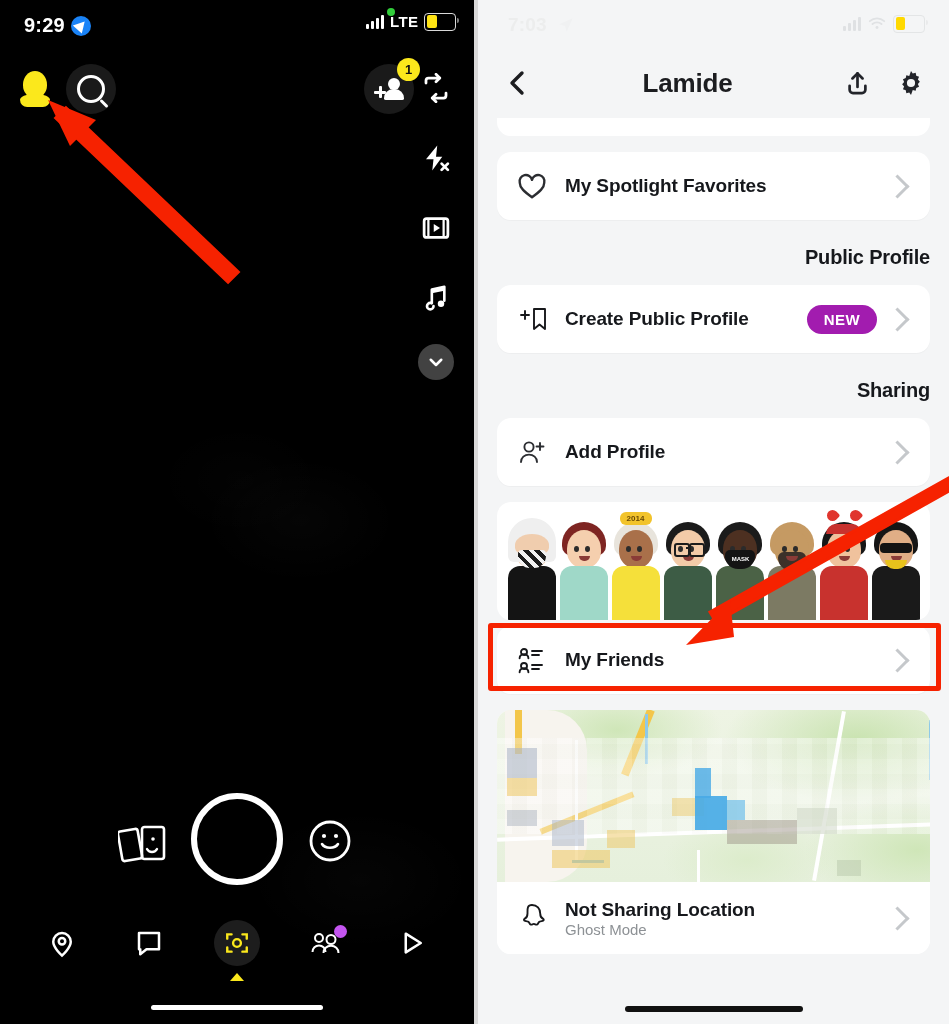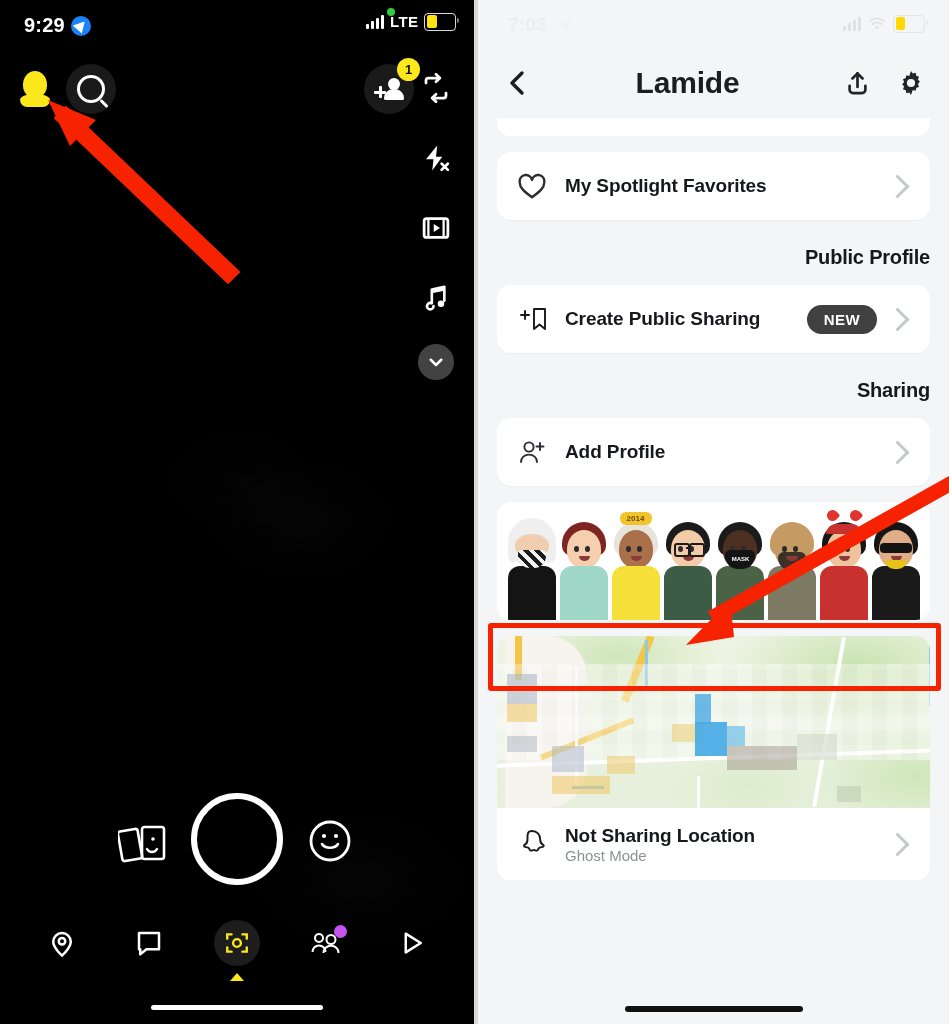--- a/index.html
+++ b/index.html
@@ -92,32 +92,32 @@
   .p-loc{display:inline-block;margin-left:6px;vertical-align:-2px;}
   .p-right-status{position:absolute;right:24px;top:15px;display:flex;align-items:center;gap:7px;}
   .p-bars i{background:#dfe1e3;}
   .wifi{width:18px;height:13px;position:relative;}
   .p-batt{width:27px;height:13px;border:1.6px solid #e3e5e6;border-radius:4px;position:relative;padding:1.4px;}
   .p-batt::after{content:"";position:absolute;right:-4px;top:4px;width:2px;height:5px;border-radius:0 2px 2px 0;background:#e9eaeb;}
   .p-batt span{display:block;height:100%;width:36%;background:#ffd900;border-radius:2px;}
 
   .p-header{height:70px;display:flex;align-items:center;padding:0 22px;box-sizing:border-box;background:#f4f5f6;position:relative;z-index:3;}
   .back-btn{width:34px;height:34px;display:flex;align-items:center;justify-content:center;}
-  .p-title{flex:1;text-align:center;font-size:30px;font-weight:700;color:#1c1d20;letter-spacing:-.2px;}
+  .p-title{flex:1;text-align:center;font-size:26px;font-weight:700;color:#1c1d20;letter-spacing:-.2px;}
   .hdr-actions{display:flex;align-items:center;gap:22px;}
   .hdr-ico{width:32px;height:32px;display:flex;align-items:center;justify-content:center;}
 
   .p-scroll{position:absolute;top:118px;left:0;right:0;bottom:0;padding:0 16px;box-sizing:border-box;}
   .cut-card{height:18px;background:#fff;border-radius:0 0 14px 14px;margin:0 3px;}
   .card{background:#fff;border-radius:14px;margin:16px 3px 0;box-shadow:0 1px 1px rgba(0,0,0,.03);}
   .row{display:flex;align-items:center;height:68px;padding:0 20px;box-sizing:border-box;}
   .row-ico{width:40px;flex:0 0 40px;display:flex;align-items:center;justify-content:flex-start;}
   .row-label{flex:1;font-size:19px;font-weight:600;color:#16181c;letter-spacing:-.1px;padding-left:8px;}
   .row-label small{display:block;font-size:15px;font-weight:500;color:#8d9195;margin-top:0;letter-spacing:0;}
-  .new-pill{background:#404040;color:#fff;font-size:15px;font-weight:700;padding:6px 17px;border-radius:16px;letter-spacing:.4px;margin-right:12px;}
+  .new-pill{background:#a21caf;color:#fff;font-size:15px;font-weight:700;padding:6px 17px;border-radius:16px;letter-spacing:.4px;margin-right:12px;}
   .chev{width:14px;height:14px;border-right:3px solid #c5c8cb;border-bottom:3px solid #c5c8cb;transform:rotate(-45deg);flex:0 0 14px;margin-right:4px;}
   .sect{font-size:20px;font-weight:700;color:#16181c;margin:26px 3px 0 6px;letter-spacing:-.2px;text-align:right;}
 
   
   .bitmoji-card{background:#fff;border-radius:14px;margin:16px 3px 0;overflow:hidden;}
   .bstrip{display:flex;align-items:flex-end;justify-content:center;height:118px;padding:0 6px;background:#fff;}
   .bm{width:52px;height:110px;position:relative;flex:0 0 52px;}
   .bm .head{position:absolute;left:9px;top:20px;width:34px;height:38px;border-radius:50% 50% 44% 44%;}
   .bm .hair{position:absolute;left:4px;top:12px;width:44px;height:34px;border-radius:22px 22px 10px 10px;}
   .bm .body{position:absolute;left:2px;bottom:0;width:48px;height:54px;border-radius:12px 12px 0 0;}
@@ -366,21 +366,21 @@
       <div class="sect">Public Profile</div>
 
       <div class="card">
         <div class="row">
           <span class="row-ico">
             <svg width="34" height="28" viewBox="0 0 34 28" fill="none" stroke="#17181b" stroke-width="1.9" stroke-linecap="round" stroke-linejoin="round">
               <path d="M4 10h8M8 6v8"></path>
                 <path d="M17 4h11v20l-5.5-4.6L17 24z"></path>
             </svg>
           </span>
-          <span class="row-label">Create Public Sharing</span>
+          <span class="row-label">Create Public Profile</span>
           <span class="new-pill">NEW</span>
           <span class="chev"></span>
         </div>
       </div>
 
       <div class="sect">Sharing</div>
 
       <div class="card">
         <div class="row">
           <span class="row-ico">
@@ -482,20 +482,38 @@
               <span class="eyeR"></span>
               <span class="mouth"></span>
               <span class="neck" style="background:#e0ae86"></span>
               <span class="body" style="background:#1a1a1a"></span>
               <span class="acc" style="left:10px;top:33px;width:32px;height:10px;background:#131313;border-radius:4px"></span>
               <span class="acc" style="left:15px;top:50px;width:22px;height:9px;background:#e8c21c;border-radius:0 0 11px 11px"></span>
             </div>
           </div>
       </div>
 
+      <div class="card" style="margin-top:6px">
+        <div class="row">
+          <span class="row-ico">
+            <svg width="32" height="30" viewBox="0 0 32 30" fill="none" stroke="#17181b" stroke-width="1.9" stroke-linecap="round">
+              <circle cx="7" cy="7" r="3"></circle>
+                <path d="M2.6 13.2c0-2.4 2-3.9 4.4-3.9s4.4 1.5 4.4 3.9"></path>
+              <line x1="15" y1="6" x2="25" y2="6"></line>
+                <line x1="15" y1="10" x2="22" y2="10"></line>
+              <circle cx="7" cy="21" r="3"></circle>
+                <path d="M2.6 27.2c0-2.4 2-3.9 4.4-3.9s4.4 1.5 4.4 3.9"></path>
+              <line x1="15" y1="20" x2="25" y2="20"></line>
+                <line x1="15" y1="24" x2="22" y2="24"></line>
+            </svg>
+          </span>
+          <span class="row-label">My Friends</span>
+          <span class="chev"></span>
+        </div>
+      </div>
 
 
       <div class="map-card">
         <div class="map-img">
           <div class="map-green"></div>
           <div class="map-white"></div>
           <div class="road-y" style="left:18px;top:0;width:7px;height:44px;"></div>
           <div class="road-y" style="left:150px;top:0;width:8px;height:70px;transform:rotate(22deg);transform-origin:top;"></div>
           <div class="road-y" style="left:40px;top:100px;width:100px;height:6px;transform:rotate(-22deg);"></div>
           <div class="road" style="left:0;top:120px;width:440px;height:4px;transform:rotate(-2deg);"></div>

